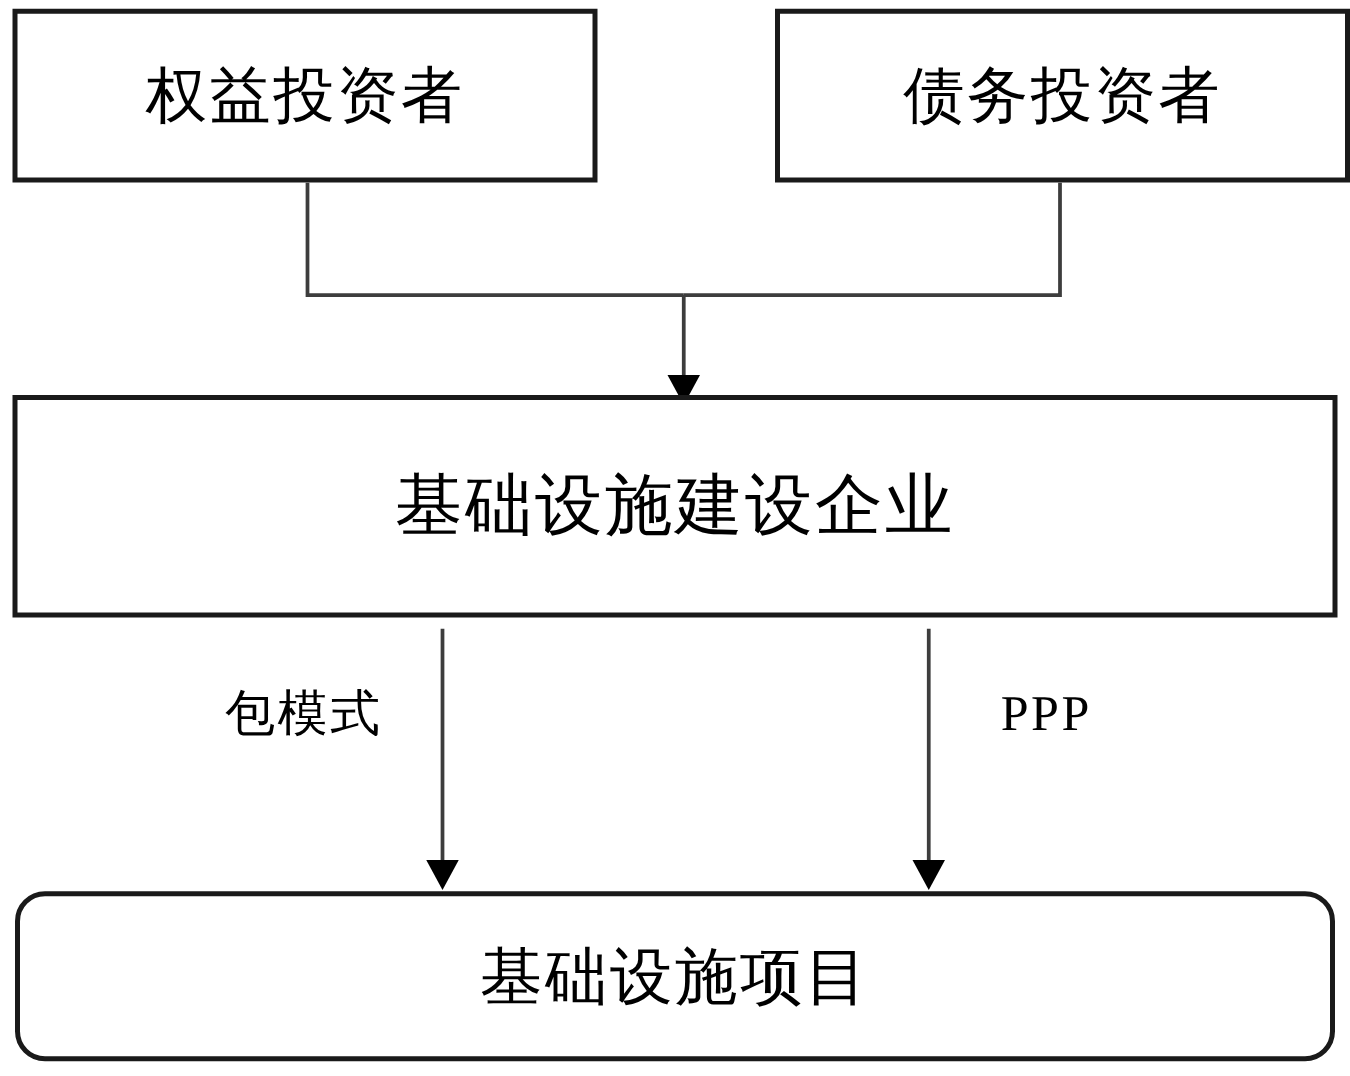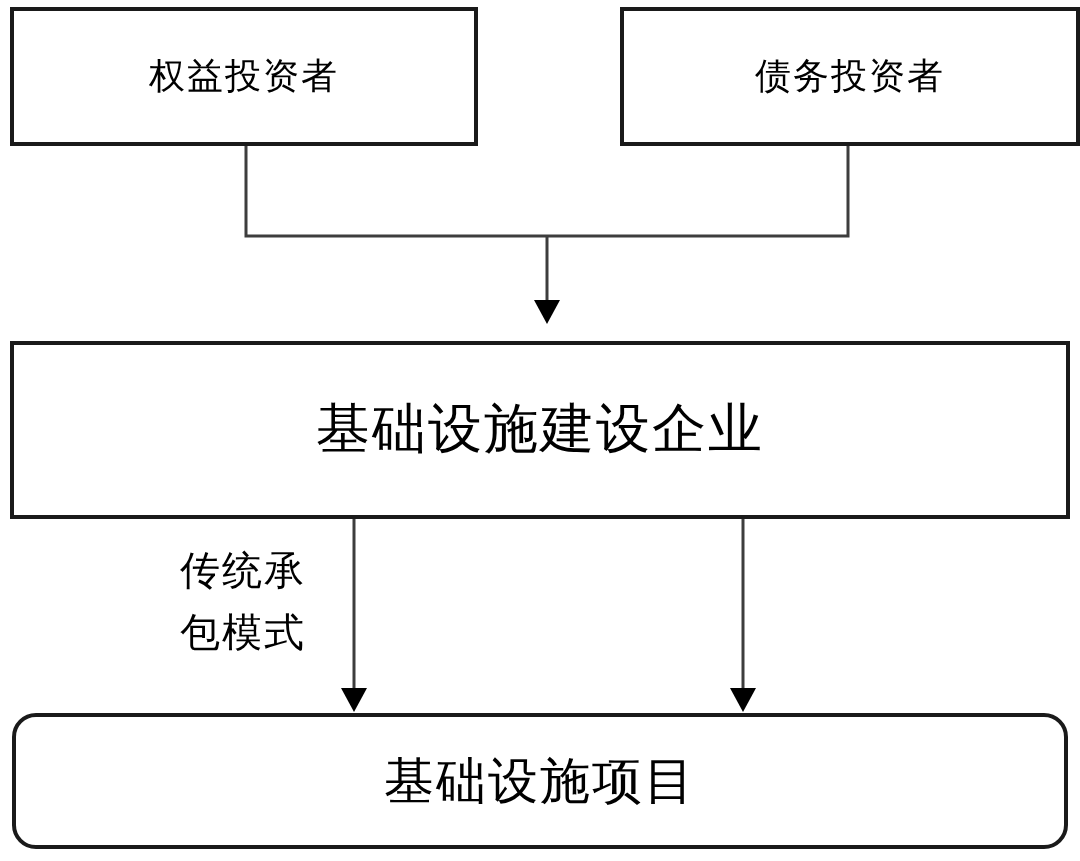--- a/index.html
+++ b/index.html
@@ -20,35 +20,35 @@
     position: absolute;
     box-sizing: border-box;
     border: 4px solid #1a1a1a;
     background: #ffffff;
     display: flex;
     align-items: center;
     justify-content: center;
     text-align: center;
   }
   .node .node-label {
-    font-size: 36px;
+    font-size: 49px;
     letter-spacing: 2px;
     line-height: 1.1;
     white-space: nowrap;
   }
   #node-equity {
     left: 10px; top: 7px;
     width: 468px; height: 139px;
   }
   #node-debt {
     left: 620px; top: 7px;
     width: 460px; height: 139px;
   }
   #node-enterprise {
-    left: 10px; top: 341px;
+    left: 10px; top: 316px;
     width: 1060px; height: 178px;
   }
   #node-enterprise .node-label {
     font-size: 54px;
   }
   #node-project {
     left: 12px; top: 713px;
     width: 1056px; height: 136px;
     border-radius: 24px;
   }
@@ -110,20 +110,20 @@
 
   <div class="node" id="node-enterprise">
     <span class="node-label">基础设施建设企业</span>
   </div>
 
   <div class="node" id="node-project">
     <span class="node-label">基础设施项目</span>
   </div>
 
   <div class="edge-label" id="label-traditional">
-    <span>传统承</span>
     <span>包模式</span>
   </div>
 
   <div class="edge-label" id="label-ppp">
+    <span>PPP</span>
   </div>
 
 </div>
 
 </body></html>

